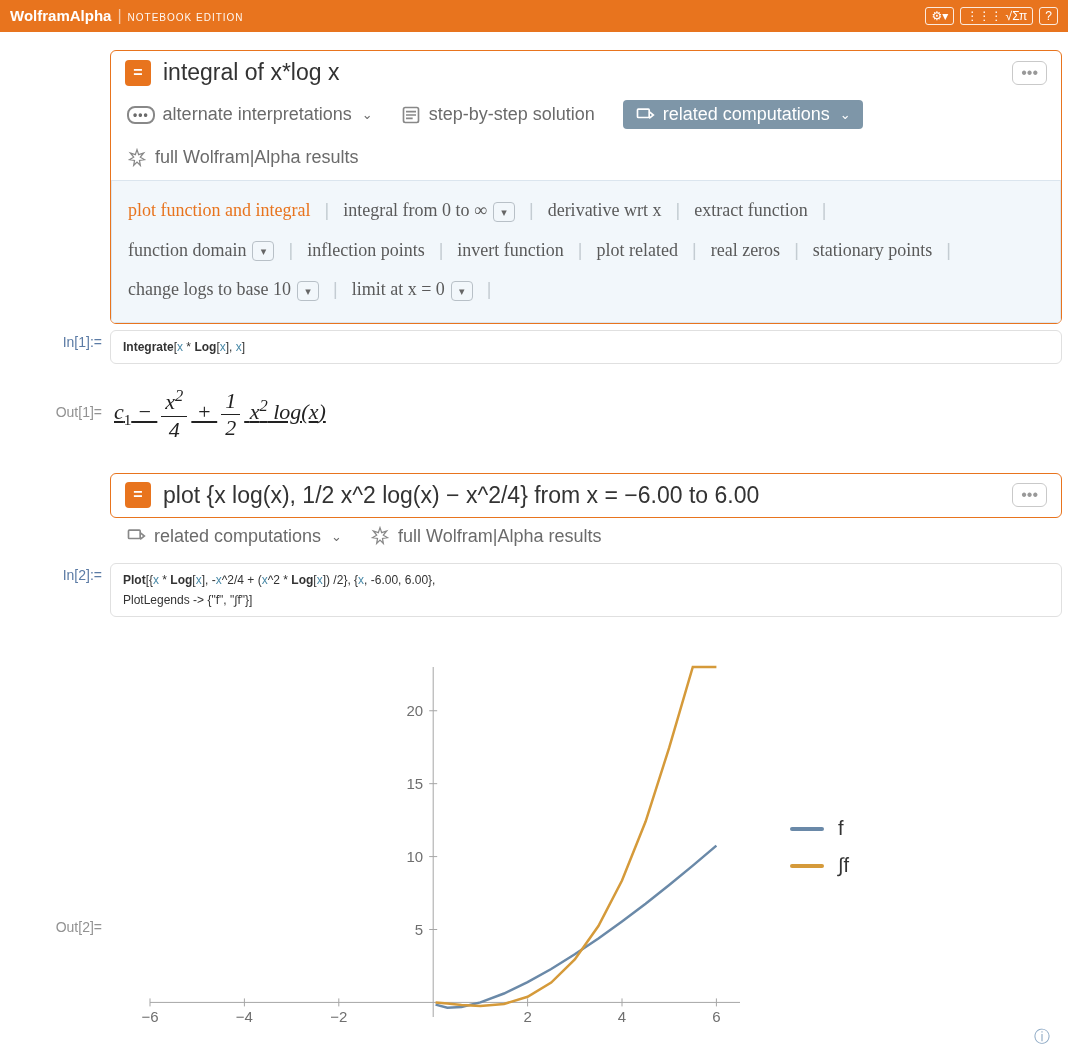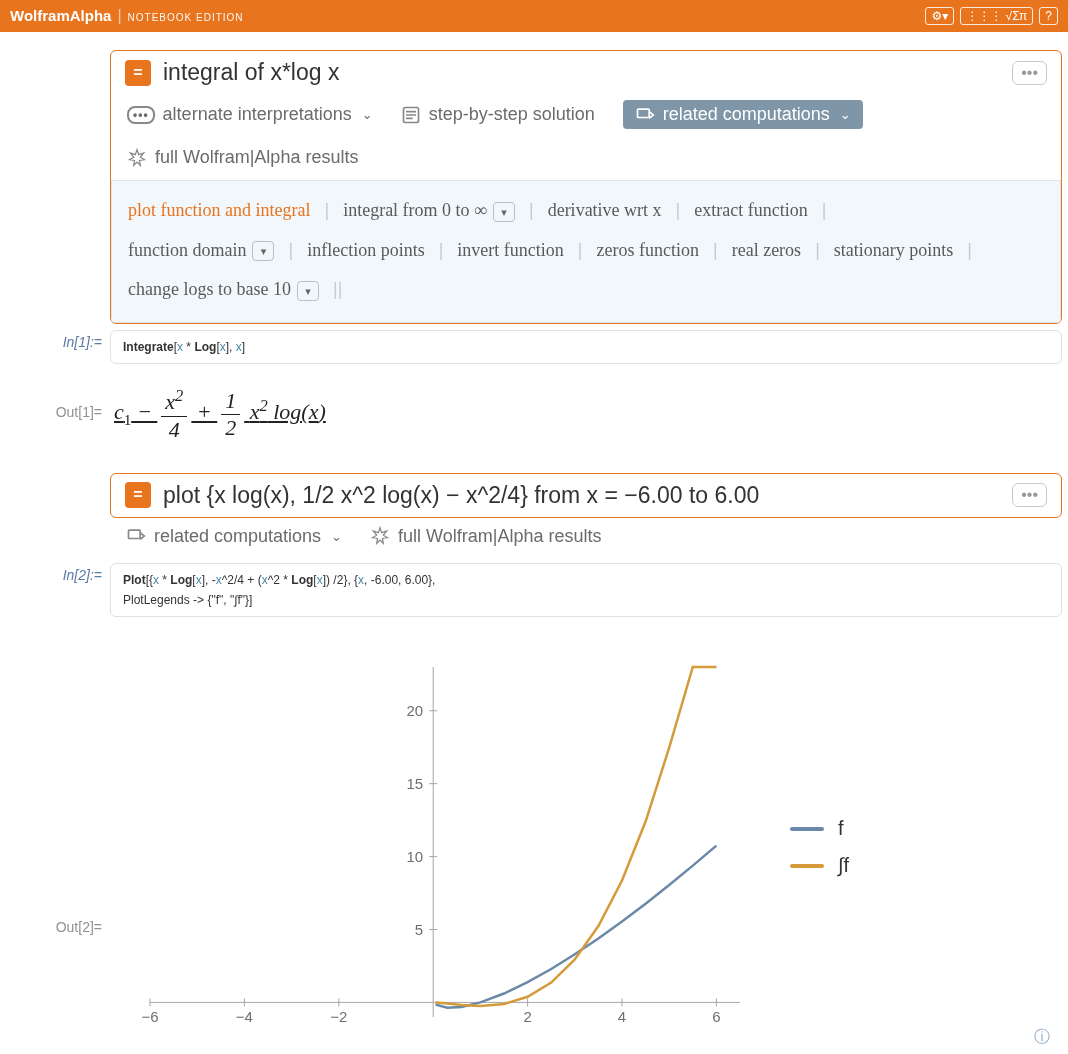--- a/index.html
+++ b/index.html
@@ -10,21 +10,21 @@
   .header-left { display: flex; align-items: baseline; gap: 6px; }
   .brand-main { font-weight: 600; font-size: 15px; }
   .brand-sub  { font-size: 10px; letter-spacing: 1px; opacity: .95; font-weight: 500;}
   .header-right { display: flex; gap: 6px; align-items: center;}
   .hbtn { border: 1px solid rgba(255,255,255,.85); border-radius: 3px; padding: 1px 5px; font-size: 12px; display:flex; align-items:center; gap:3px; cursor:pointer;}
   
   .page { padding: 18px 6px 6px 6px; position:relative;}
   
   .cell-row { display:flex; align-items:flex-start; margin-bottom: 4px;}
   .cell-label { width: 104px; text-align:right; color:#929292; font-size:14px; padding-right:8px; padding-top:4px; flex-shrink:0;}
-  .cell-label.blue { color:#5b7ba5;font-style:italic; }
+  .cell-label.blue { color:#5b7ba5; }
   .cell-label.out-center { align-self:center; padding-top:0;}
   .cell-body { flex:1; min-width:0;}
   
   
   .pod { border:1px solid #e8741e; border-radius:6px; background:#fff; margin-bottom:2px; overflow:hidden;}
   .pod-head { display:flex; align-items:center; padding:8px 14px; gap:12px;}
   .wa-icon { width:26px; height:26px; background:#e8741e; border-radius:4px; display:flex; align-items:center; justify-content:center; flex-shrink:0;}
   .wa-icon span{ color:#fff; font-weight:700; font-size:16px;}
   .query-text { font-size:23px; font-weight:500; color:#333; flex:1;}
   .dots-btn { border:1px solid #c9c9c9; border-radius:6px; padding:3px 8px; color:#999; cursor:pointer; font-size:16px; line-height:1;}
@@ -146,30 +146,31 @@
             <span class="rel-item">extract function</span>
               <span class="sep">|</span>
           </div>
           <div class="rel-row">
             <span class="rel-item"><span>function domain</span><span class="dd"></span></span>
               <span class="sep">|</span>
             <span class="rel-item">inflection points</span>
               <span class="sep">|</span>
             <span class="rel-item">invert function</span>
               <span class="sep">|</span>
-            <span class="rel-item">zeros function</span>
+            <span class="rel-item">plot related</span>
               <span class="sep">|</span>
             <span class="rel-item">real zeros</span>
               <span class="sep">|</span>
             <span class="rel-item">stationary points</span>
               <span class="sep">|</span>
           </div>
           <div class="rel-row">
             <span class="rel-item"><span>change logs to base 10</span><span class="dd"></span></span>
               <span class="sep">|</span>
+            <span class="rel-item"><span>limit at x = 0</span><span class="dd"></span></span>
               <span class="sep">|</span>
           </div>
         </div>
       </div>
     </div>
   </div>
 
   <div class="cell-row">
     <div class="cell-label blue">In[1]:=</div>
     <div class="cell-body">

